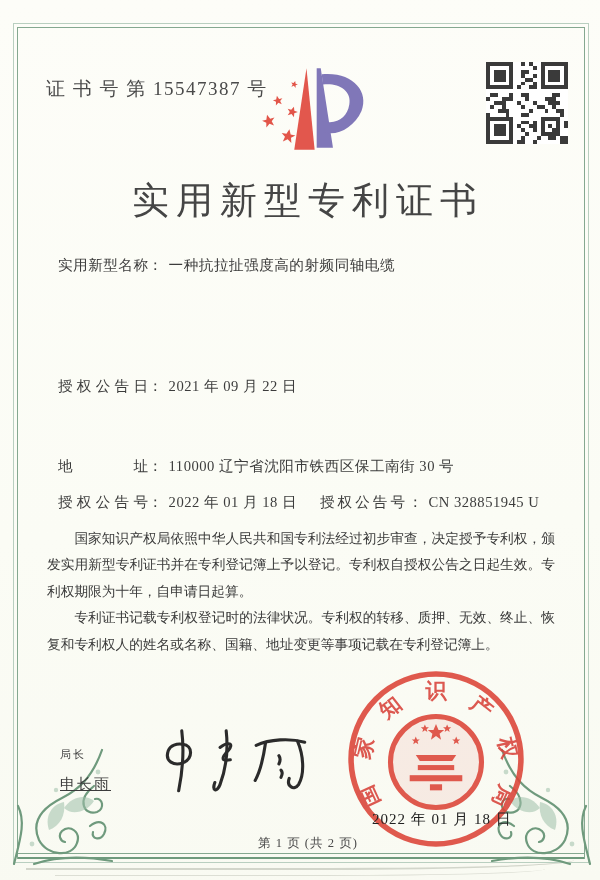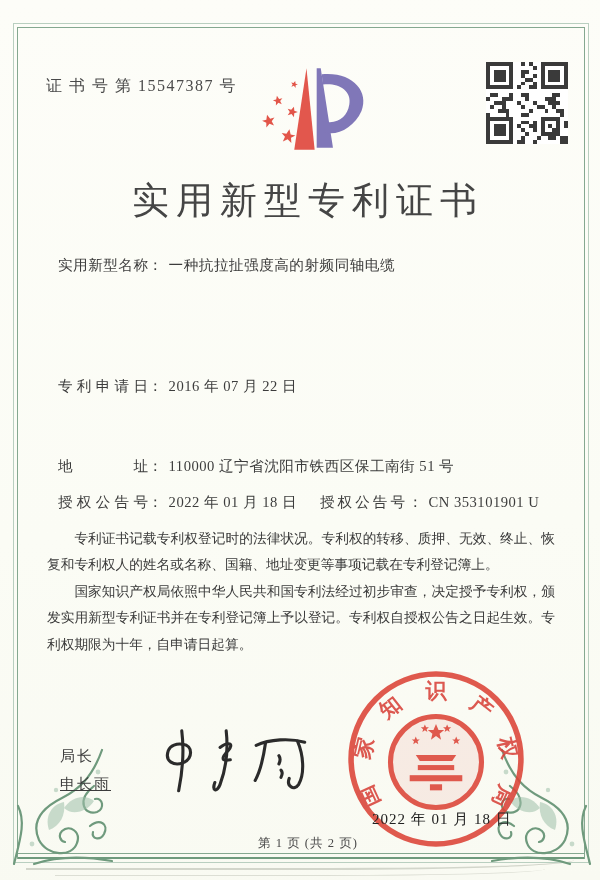--- a/index.html
+++ b/index.html
@@ -16,39 +16,39 @@
   .b-outer{position:absolute;left:13px;top:23px;right:11px;bottom:17px;border:1px solid #b9cfc0;}
   .b-inner{position:absolute;left:17px;top:27px;right:15px;bottom:21px;border:1.8px solid #85a890;}
   .b-bottom-rule{position:absolute;left:18px;right:16px;top:853px;height:3px;
     border-top:1px solid #85a890;border-bottom:2.4px solid #6f9a7d;}
   
   .scanline-1{position:absolute;left:26px;right:26px;top:860px;height:8px;
     border-bottom:2px solid #d3d6cb;border-radius:0 0 45%/0 0 100%;}
   .scanline-2{position:absolute;left:55px;right:55px;top:869px;height:6px;
     border-bottom:1.6px solid #dcded4;border-radius:0 0 45%/0 0 100%;}
 
-  .cert-no{position:absolute;left:46px;top:76px;font-size:16px;color:#4a4a4a;letter-spacing:1.5px;}
+  .cert-no{position:absolute;left:46px;top:76px;font-size:19px;color:#4a4a4a;letter-spacing:1.5px;}
   .logo{position:absolute;left:240px;top:58px;width:135px;height:110px;}
   .qr{position:absolute;left:486px;top:62px;width:82px;height:82px;}
 
   .title{position:absolute;left:8px;top:176px;width:100%;text-align:center;
     font-size:37px;color:#454545;letter-spacing:7px;font-weight:500;}
 
   .frow{position:absolute;left:58px;font-size:14.6px;color:#3c3c3c;white-space:nowrap;font-family:Liberation Serif, serif;}
   .flabel{display:inline-block;width:90px;text-align:justify;text-align-last:justify;vertical-align:top;}
   .fcolon{display:inline-block;margin-right:6px;}
   .fvalue{letter-spacing:0.5px;}
   .grant-no{position:absolute;left:320px;font-size:14.6px;color:#3c3c3c;white-space:nowrap;}
   .grant-no .glabel{letter-spacing:3px;margin-top:10px;}
 
   .body-text{position:absolute;left:47px;top:526px;width:508px;
     font-size:13.7px;line-height:1.93;color:#3a3a3a;text-align:justify;}
   .body-text p{margin:0;text-indent:2em;}
 
-  .sig-title{position:absolute;left:60px;top:747px;font-size:15px;color:#3c3c3c;letter-spacing:2px;}
+  .sig-title{position:absolute;left:60px;top:747px;font-size:11px;color:#3c3c3c;letter-spacing:2px;}
   .sig-name{position:absolute;left:60px;top:775px;font-size:15px;color:#3c3c3c;letter-spacing:2px;text-decoration:underline;}
   .autograph{position:absolute;left:158px;top:724px;width:155px;height:84px;}
 
   .seal{position:absolute;left:345px;top:668px;width:182px;height:182px;}
   .seal-date{position:absolute;left:372px;top:810px;font-size:15px;color:#222222;letter-spacing:1px;z-index:5;}
 
   .footer{position:absolute;left:8px;top:835px;width:100%;text-align:center;
     font-size:12.6px;color:#4a4a4a;letter-spacing:1px;}
 
   .corner{position:absolute;width:112px;height:124px;top:744px;}
@@ -187,35 +187,35 @@
         <rect x="48" y="80" width="4" height="4"></rect>
     </g>
   </svg>
 
   <div class="title">实用新型专利证书</div>
 
   <div class="frow" style="top:256px">
     <span class="flabel">实用新型名称</span><span class="fcolon">：</span><span class="fvalue">一种抗拉扯强度高的射频同轴电缆</span>
   </div>
   <div class="frow" style="top:377px">
-    <span class="flabel">专利申请日</span><span class="fcolon">：</span><span class="fvalue">2016 年 07 月 22 日</span>
+    <span class="flabel">授权公告日</span><span class="fcolon">：</span><span class="fvalue">2021 年 09 月 22 日</span>
   </div>
   <div class="frow" style="top:457px">
-    <span class="flabel">地址</span><span class="fcolon">：</span><span class="fvalue">110000 辽宁省沈阳市铁西区保工南街 51 号</span>
+    <span class="flabel">地址</span><span class="fcolon">：</span><span class="fvalue">110000 辽宁省沈阳市铁西区保工南街 30 号</span>
   </div>
   <div class="frow" style="top:493px">
     <span class="flabel">授权公告号</span><span class="fcolon">：</span><span class="fvalue">2022 年 01 月 18 日</span>
   </div>
   <div class="grant-no" style="top:493px">
-    <span class="glabel">授权公告号</span><span class="fcolon">：</span><span class="fvalue">CN 353101901 U</span>
+    <span class="glabel">授权公告号</span><span class="fcolon">：</span><span class="fvalue">CN 328851945 U</span>
   </div>
 
   <div class="body-text">
+    <p>国家知识产权局依照中华人民共和国专利法经过初步审查，决定授予专利权，颁发实用新型专利证书并在专利登记簿上予以登记。专利权自授权公告之日起生效。专利权期限为十年，自申请日起算。</p>
     <p>专利证书记载专利权登记时的法律状况。专利权的转移、质押、无效、终止、恢复和专利权人的姓名或名称、国籍、地址变更等事项记载在专利登记簿上。</p>
-    <p>国家知识产权局依照中华人民共和国专利法经过初步审查，决定授予专利权，颁发实用新型专利证书并在专利登记簿上予以登记。专利权自授权公告之日起生效。专利权期限为十年，自申请日起算。</p>
   </div>
 
   <div class="sig-title">局长</div>
   <div class="sig-name">申长雨</div>
 
   <svg class="autograph" viewBox="0 0 150 80">
     <g fill="none" stroke="#2b2b2b" stroke-width="3" stroke-linecap="round">
       <path d="M10,25 C6,36 16,40 24,37 C34,33 34,20 24,19 C18,18 12,20 10,25"></path>
       <path d="M23,6 C25,22 24,44 20,64"></path>
       <path d="M60,22 C68,16 74,18 68,25 C62,31 60,36 70,34"></path>

